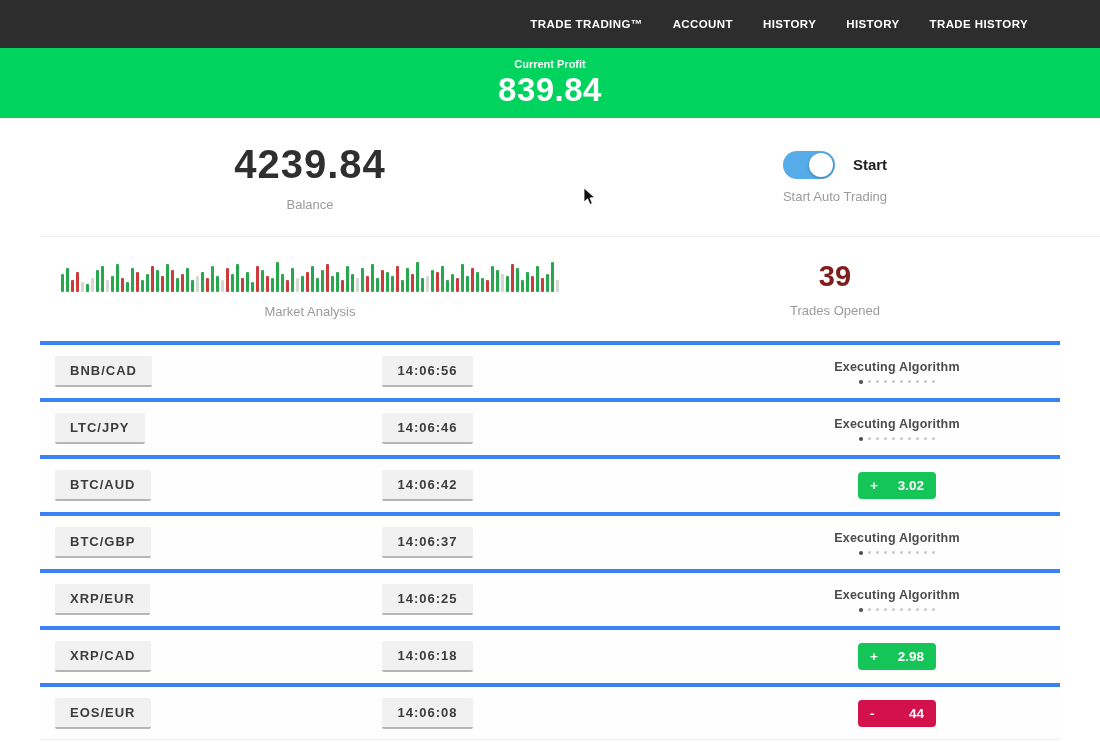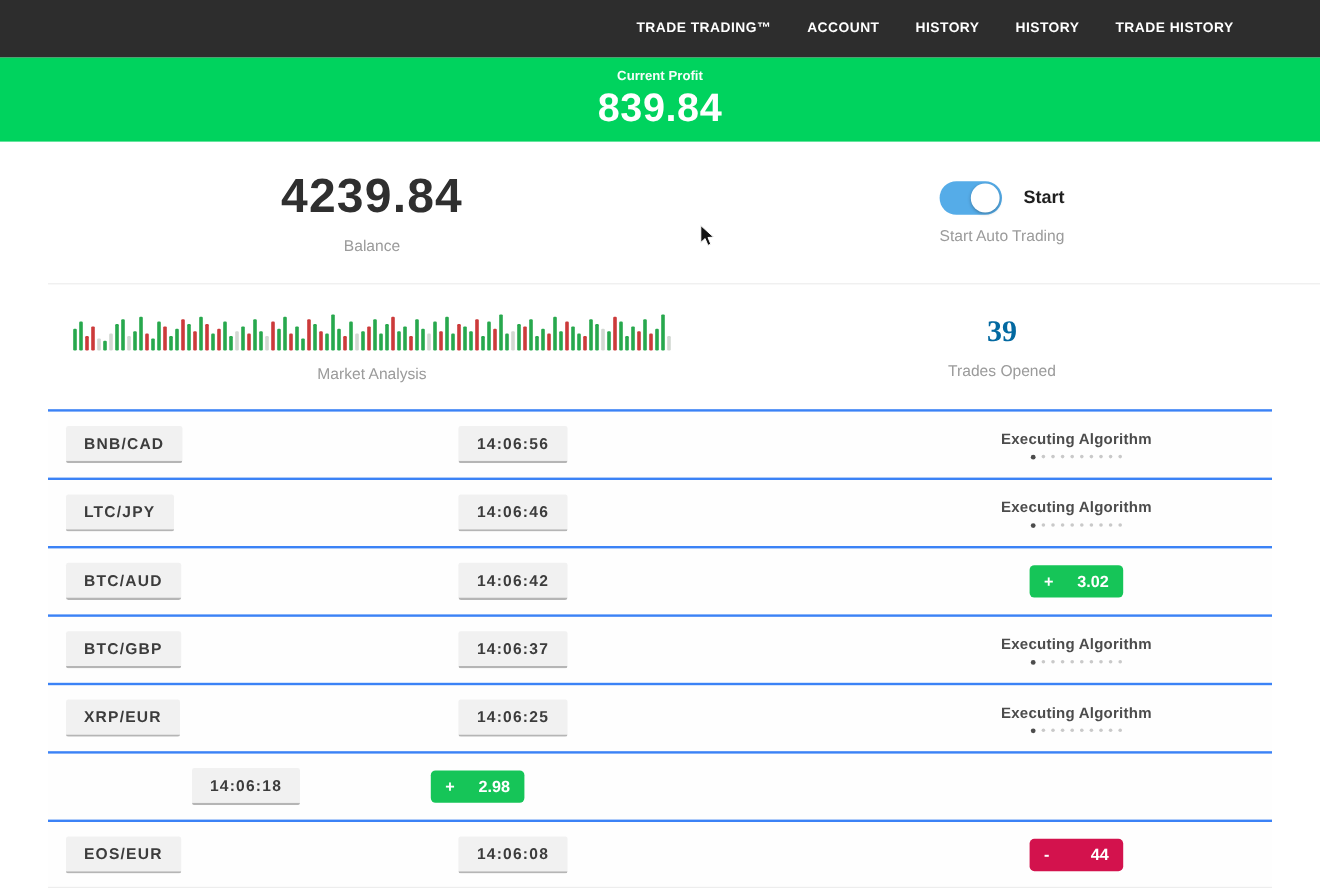--- a/index.html
+++ b/index.html
@@ -21,40 +21,40 @@
   .banner{height:70px;background:var(--banner-green);display:flex;flex-direction:column;align-items:center;justify-content:center;color:#fff;}
   .banner-label{font-size:11px;font-weight:bold;opacity:.97;}
   .banner-value{font-size:33px;font-weight:bold;letter-spacing:.5px;margin-top:1px;}
 
   
   .stats-row{display:grid;grid-template-columns:620px 1fr;padding-right:50px;}
   .stats-row-1{height:118px;}
   .stats-row-2{height:104px;}
   .stat-cell{display:flex;flex-direction:column;align-items:center;justify-content:center;text-align:center;}
   .big-number{font-size:40px;font-weight:bold;color:#2f2f2f;letter-spacing:1px;}
-  .mid-number{font-size:25px;font-weight:bold;color:#0369a1;font-family:Liberation Serif, serif;}
+  .mid-number{font-size:29px;font-weight:bold;color:#7f1d1d;}
   .stat-label{font-size:13px;color:#9b9b9b;margin-top:10px;}
   .divider{height:1px;background:#ededed;margin-left:40px;}
 
   
   .toggle-row{display:flex;align-items:center;gap:18px;}
   .toggle{width:52px;height:28px;border-radius:14px;background:var(--toggle-blue);position:relative;cursor:pointer;}
   .knob{position:absolute;right:2px;top:2px;width:24px;height:24px;border-radius:50%;background:#fff;box-shadow:0 1px 3px rgba(0,0,0,.3);}
   .toggle-label{font-size:15px;font-weight:bold;color:#1f1f1f;}
 
   
   .bars{display:flex;align-items:flex-end;gap:2px;height:32px;margin-bottom:2px;}
   .bar{width:3px;border-radius:1px;}
   .bar.g{background:#27a84d;}
   .bar.r{background:#cc3a3a;}
   .bar.l{background:#d2d8d2;}
 
   
   .trades{margin:0 40px;}
-  .trade-row{height:57px;border-top:2px solid #3b82f6;display:grid;grid-template-columns:330px 115px 1fr;align-items:center;background:#fefefe;}
+  .trade-row{height:57px;border-top:4px solid #3b82f6;display:grid;grid-template-columns:330px 115px 1fr;align-items:center;background:#fefefe;}
   .trade-row:last-child{border-bottom:1px solid #ededed;}
   .pair-col{padding-left:15px;}
   .badge{display:inline-block;background:#f1f1f1;border-bottom:2px solid #b5b5b5;border-radius:2px;padding:7px 15px;font-size:13px;font-weight:bold;letter-spacing:1px;color:#3c3c3c;white-space:nowrap;}
   .time-col{text-align:center;}
   .status-col{display:flex;justify-content:flex-end;}
   .status-wrap{width:230px;margin-right:48px;display:flex;justify-content:center;}
   .executing{text-align:center;}
   .exec-label{font-size:12.5px;font-weight:bold;color:#4c4c4c;letter-spacing:.2px;}
   .exec-dots{display:flex;gap:5px;justify-content:center;align-items:center;margin-top:6px;}
   .dot{width:3px;height:3px;border-radius:50%;background:#c9c9c9;}
@@ -341,20 +341,23 @@
               <span class="dot"></span>
               <span class="dot"></span>
             </div>
         </div>
 
       </div>
     </div>
   </div>
 
   <div class="trade-row">
+    <div class="pair-col">
+      <span class="badge">XRP/CAD</span>
+    </div>
     <div class="time-col">
       <span class="badge">14:06:18</span>
     </div>
     <div class="status-col">
       <div class="status-wrap">
 
         <div class="result-badge profit">
           <span>+</span>
           <span>2.98</span>
         </div>

